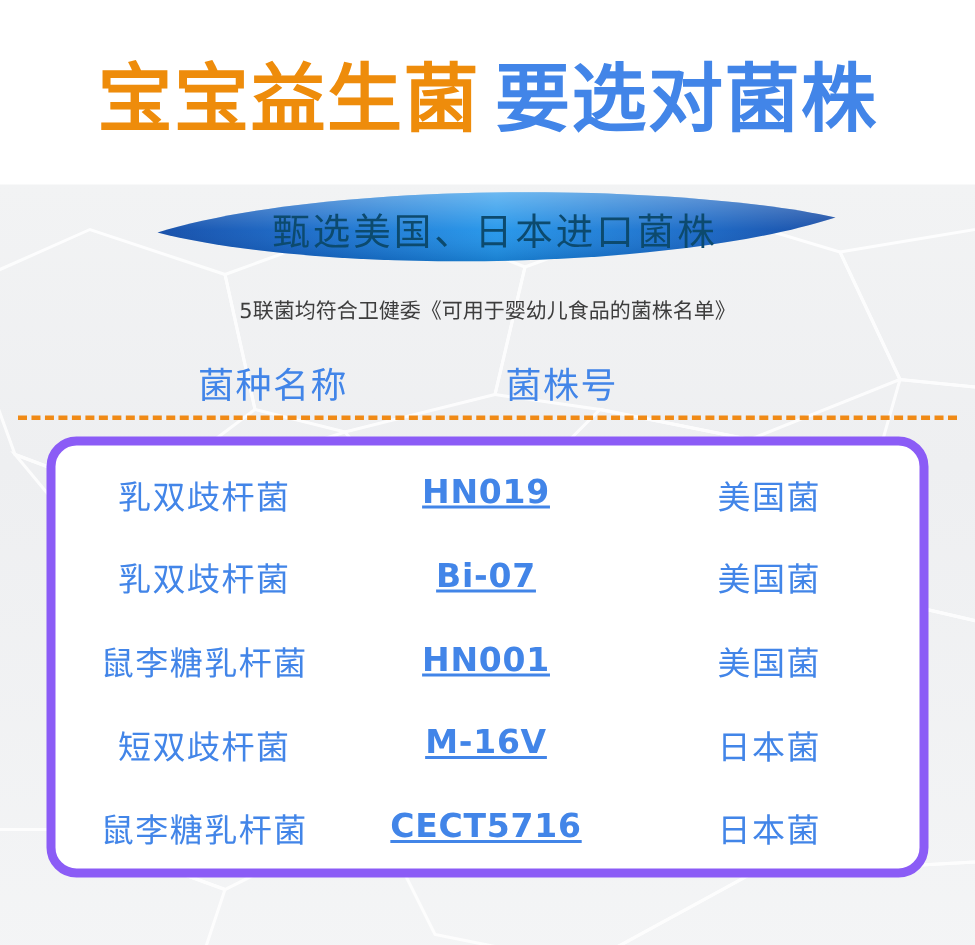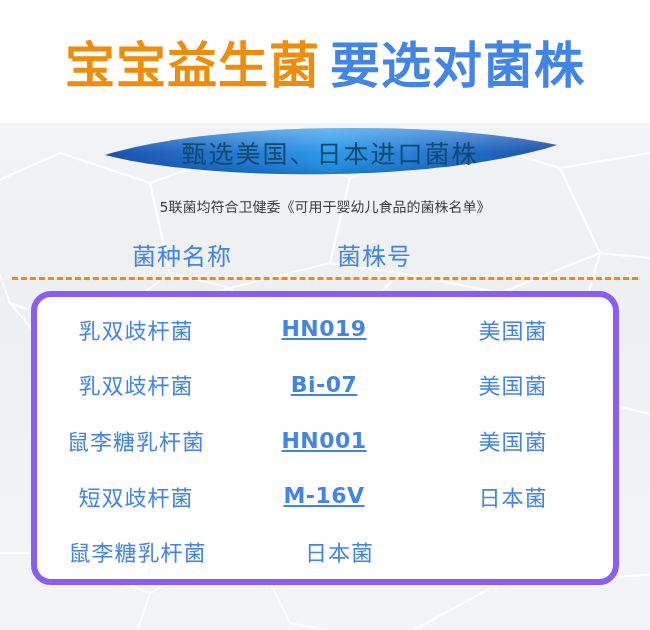--- a/index.html
+++ b/index.html
@@ -262,18 +262,19 @@
       <div class="cell col-2 strain-id">HN001</div>
       <div class="cell col-3">美国菌</div>
     </div>
     <div class="card-row">
       <div class="cell col-1">短双歧杆菌</div>
       <div class="cell col-2 strain-id">M-16V</div>
       <div class="cell col-3">日本菌</div>
     </div>
     <div class="card-row">
       <div class="cell col-1">鼠李糖乳杆菌</div>
+      <div class="cell col-2 strain-id">CECT5716</div>
       <div class="cell col-3">日本菌</div>
     </div>
   </div>
 
 
 </div>
 
 </body></html>

